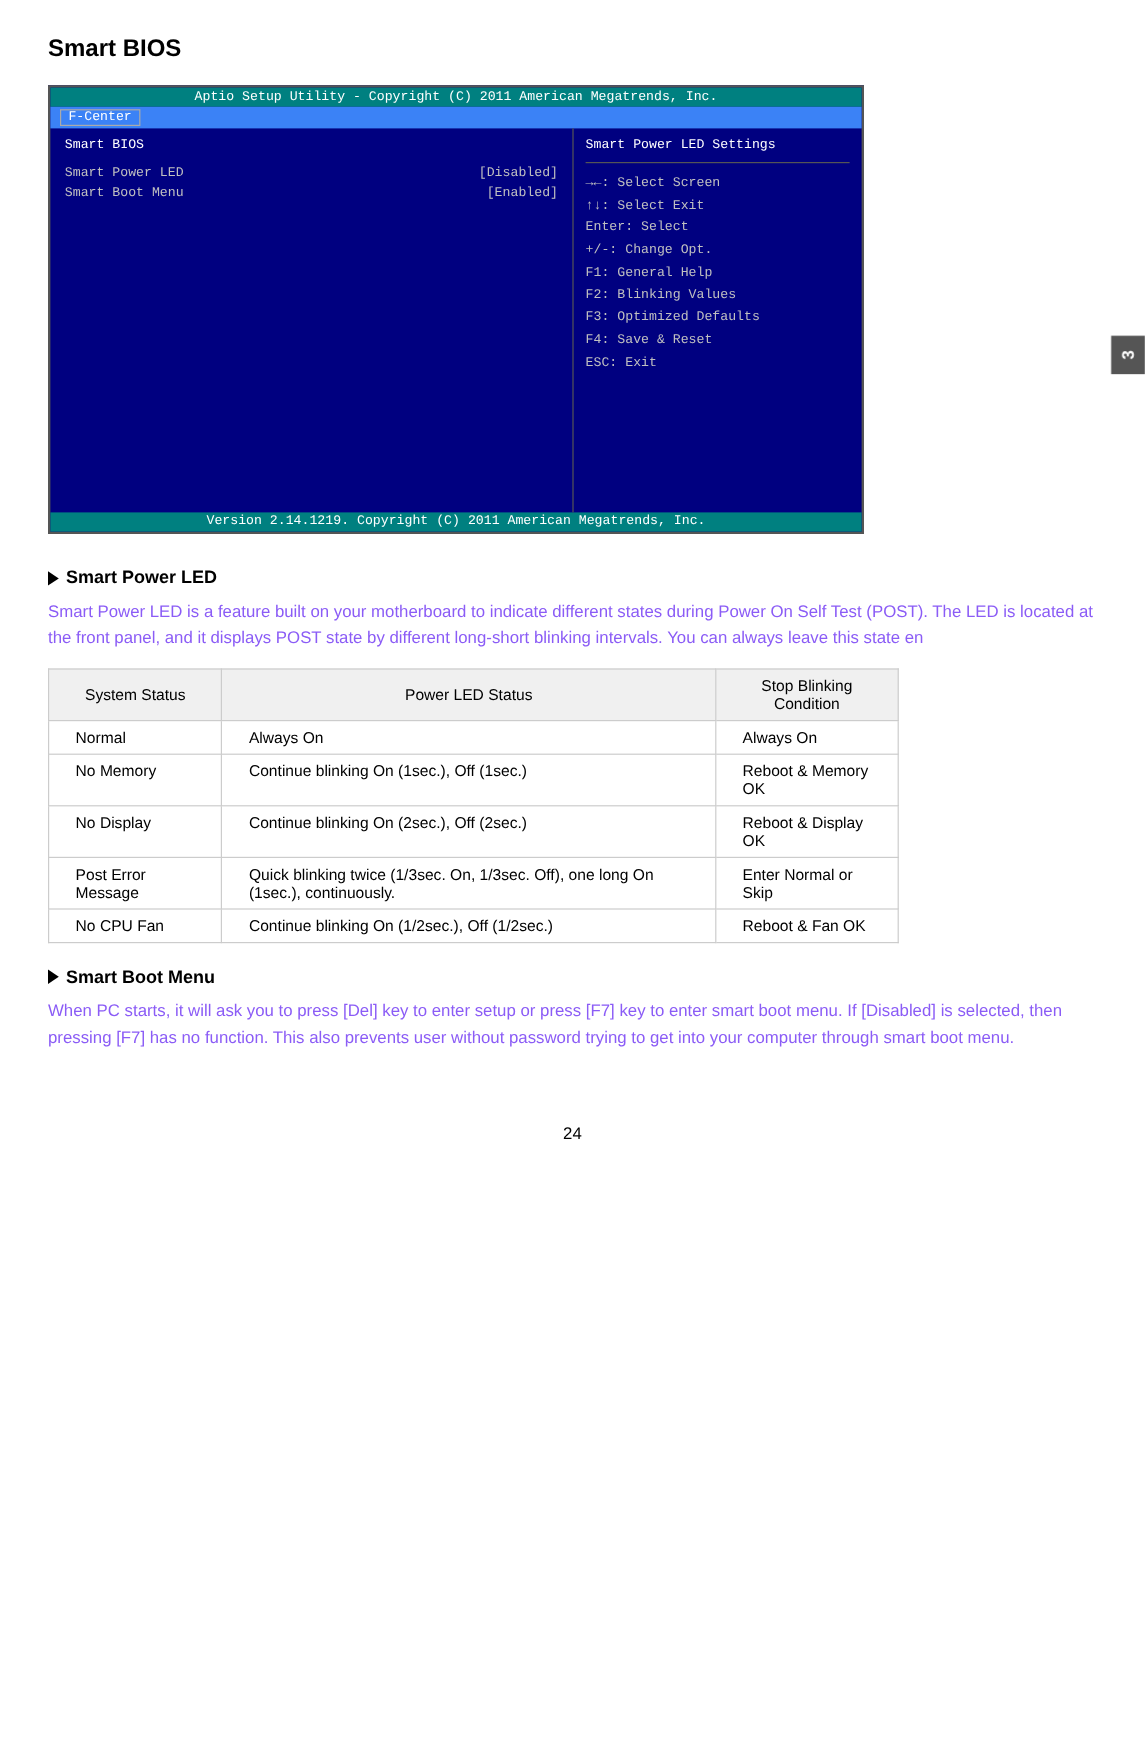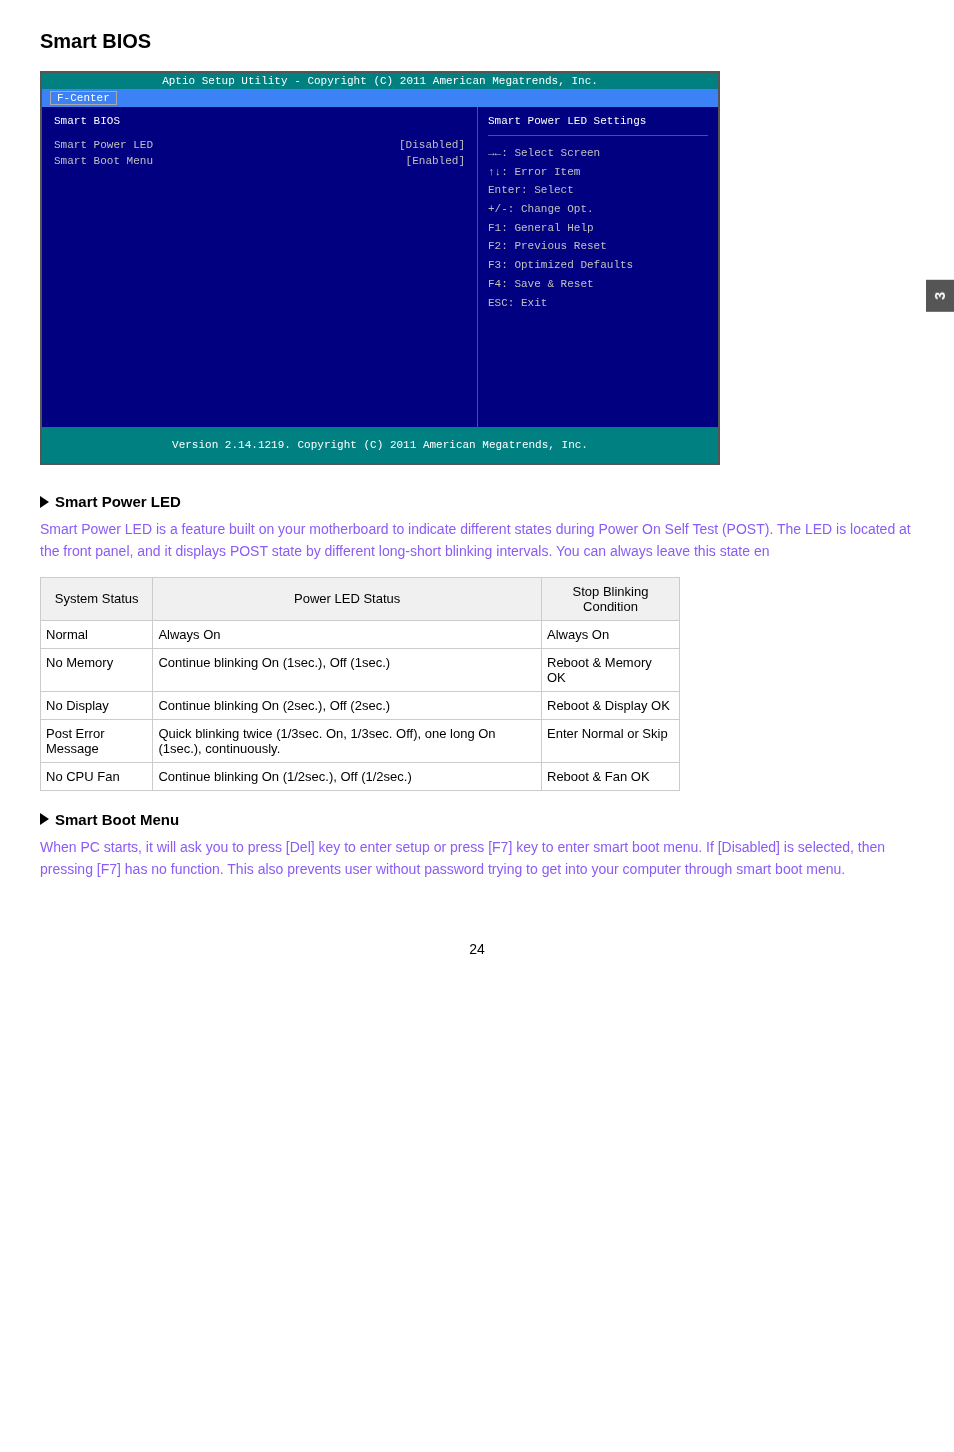--- a/index.html
+++ b/index.html
@@ -101,21 +101,21 @@
     .bios-keys {
       font-size: 11px;
       color: #c0c0c0;
       line-height: 1.7;
     }
 
     .bios-footer {
       background: #008080;
       color: #fff;
       text-align: center;
-      padding: 12px 4px;
+      padding: 2px 4px;
       font-size: 11px;
     }
 
     
     .section-heading {
       font-size: 15px;
       font-weight: bold;
       margin-top: 18px;
       margin-bottom: 8px;
       display: flex;
@@ -134,37 +134,37 @@
 
     .section-text {
       font-size: 14px;
       line-height: 1.6;
       margin-bottom: 14px;
       color: #8b5cf6;
     }
 
     
     table.led-table {
-      width: 640px;
+      width: 709px;
       border-collapse: collapse;
       font-size: 13px;
       margin-bottom: 20px;
     }
 
     table.led-table th {
       background: #f0f0f0;
       border: 1px solid #ccc;
       padding: 6px 10px;
       text-align: center;
       font-weight: normal;
     }
 
     table.led-table td {
       border: 1px solid #ccc;
-      padding: 6px 5px;
+      padding: 6px 22px;
       vertical-align: top;
     }
 
     
     .side-tab {
       position: fixed;
       right: 0;
       top: 280px;
       background: #555;
       color: #fff;
@@ -210,25 +210,25 @@
         </div>
     </div>
 
     <div class="bios-right">
       <div class="bios-right-title">Smart Power LED Settings</div>
 
       <div class="bios-help-divider"></div>
 
       <div class="bios-keys" id="bios-keys-container">
           <div>→←: Select Screen</div>
-          <div>↑↓: Error Item</div>
+          <div>↑↓: Select Exit</div>
           <div>Enter: Select</div>
           <div>+/-: Change Opt.</div>
           <div>F1: General Help</div>
-          <div>F2: Previous Reset</div>
+          <div>F2: Blinking Values</div>
           <div>F3: Optimized Defaults</div>
           <div>F4: Save &amp; Reset</div>
           <div>ESC: Exit</div>
         </div>
     </div>
   </div>
 
   <div class="bios-footer">Version 2.14.1219. Copyright (C) 2011 American Megatrends, Inc.</div>
 </div>
 

